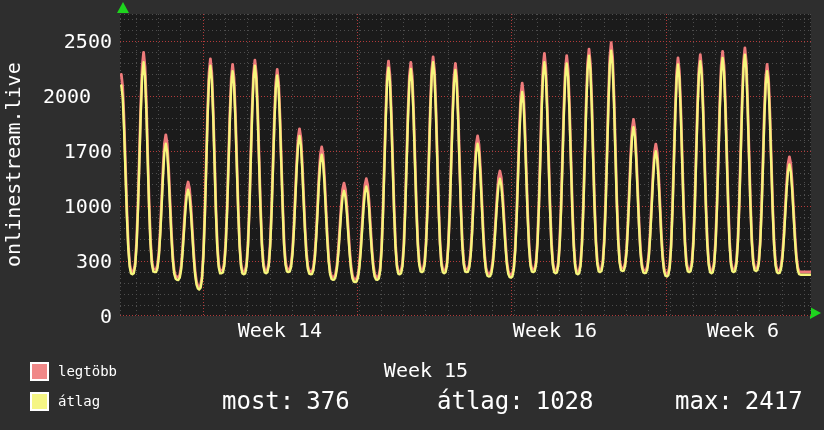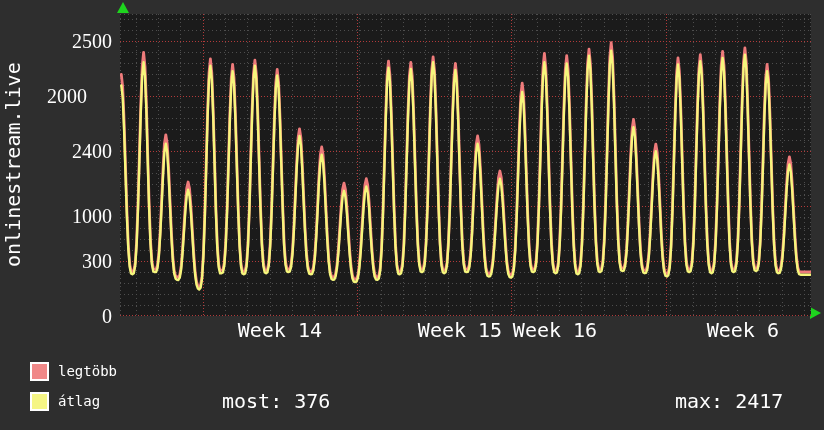--- a/index.html
+++ b/index.html
@@ -14,32 +14,32 @@
   }
   .plot svg{position:absolute;left:0;top:0;}
   .vtitle{
     position:absolute;left:1px;top:14px;width:24px;height:302px;
     display:flex;align-items:center;justify-content:center;
     writing-mode:vertical-rl;transform:rotate(180deg);
     font-size:20px;white-space:nowrap;
   }
   .ylabel{
     position:absolute;left:22px;width:90px;text-align:right;
-    font-size:20px;line-height:20px;font-family:Liberation Serif, serif;
+    font-size:20px;line-height:20px;
   }
   .xlabel{
     position:absolute;top:320px;font-size:20px;line-height:20px;
     transform:translateX(-50%);white-space:pre;
   }
   .legend-swatch{
     position:absolute;left:30px;width:19px;height:19px;
     border:2px solid #ffffff;box-sizing:border-box;
   }
   .legend-label{position:absolute;left:58px;font-size:14px;line-height:21px;white-space:pre;}
-  .stat{position:absolute;top:391px;font-size:20px;line-height:21px;white-space:pre;text-align:right;}
+  .stat{position:absolute;top:391px;font-size:24px;line-height:21px;white-space:pre;text-align:right;}
   .stat .sep{display:inline-block;width:12px;}
   .arrow-up{
     position:absolute;left:117px;top:2px;width:0;height:0;
     border-left:6px solid transparent;border-right:6px solid transparent;
     border-bottom:11px solid #1ed41e;
   }
   .arrow-right{
     position:absolute;left:810px;top:307px;width:0;height:0;
     border-top:6px solid transparent;border-bottom:6px solid transparent;
     border-left:11px solid #1ed41e;
@@ -127,34 +127,35 @@
           <line x1="546.5" y1="0" x2="546.5" y2="302" stroke="#b23a3a" stroke-width="1" stroke-dasharray="1 2"></line>
         </g>
         <polyline points="1.3,60.4 2.7,73.0 4.1,106.9 5.5,152.3 6.9,196.9 8.3,230.8 9.7,250.0 11.0,256.8 12.4,257.5 13.8,256.5 15.2,248.9 16.6,227.5 18.0,189.7 19.4,140.2 20.8,89.9 22.2,52.4 23.6,38.4 25.0,52.3 26.4,89.8 27.7,139.8 29.1,189.0 30.5,226.3 31.9,247.3 33.3,254.6 34.7,255.3 36.1,255.3 37.5,251.1 38.9,238.3 40.3,215.3 41.7,184.6 43.1,153.2 44.4,129.6 45.8,120.8 47.2,129.7 48.6,153.7 50.0,186.0 51.4,217.9 52.8,242.5 54.2,256.7 55.6,262.0 57.0,263.0 58.4,263.3 59.8,260.6 61.2,251.7 62.5,235.5 63.9,213.7 65.3,191.3 66.7,174.4 68.1,168.0 69.5,174.4 70.9,191.9 72.3,215.5 73.7,238.9 75.1,257.1 76.5,267.7 77.9,271.9 79.2,272.9 80.6,271.0 82.0,262.2 83.4,239.3 84.8,199.9 86.2,148.8 87.6,97.3 89.0,59.1 90.4,45.0 91.8,59.0 93.2,96.4 94.6,146.0 95.9,194.2 97.3,230.4 98.7,250.3 100.1,256.6 101.5,256.4 102.9,255.7 104.3,248.7 105.7,228.7 107.1,193.2 108.5,146.6 109.9,99.2 111.3,63.7 112.6,50.5 114.0,63.7 115.4,99.3 116.8,146.8 118.2,193.6 119.6,229.3 121.0,249.5 122.4,256.7 123.8,257.5 125.2,256.6 126.6,249.3 128.0,228.7 129.4,192.3 130.7,144.5 132.1,95.9 133.5,59.6 134.9,46.1 136.3,59.6 137.7,95.9 139.1,144.3 140.5,191.9 141.9,228.1 143.3,248.5 144.7,255.7 146.1,256.4 147.4,255.6 148.8,248.6 150.2,229.0 151.6,194.4 153.0,149.0 154.4,102.8 155.8,68.3 157.2,55.5 158.6,68.2 160.0,102.7 161.4,148.8 162.8,194.0 164.1,228.4 165.5,247.8 166.9,254.6 168.3,255.3 169.7,254.9 171.1,250.2 172.5,236.6 173.9,212.4 175.3,180.6 176.7,148.1 178.1,123.8 179.5,114.8 180.9,123.8 182.2,148.3 183.6,181.0 185.0,213.2 186.4,237.8 187.8,251.8 189.2,256.8 190.6,257.5 192.0,257.4 193.4,253.4 194.8,241.5 196.2,220.1 197.6,191.8 198.9,162.8 200.3,141.0 201.7,132.9 203.1,141.0 204.5,163.1 205.9,192.7 207.3,222.0 208.7,244.5 210.1,257.4 211.5,262.2 212.9,263.0 214.3,262.8 215.6,259.7 217.0,250.6 218.4,234.5 219.8,213.2 221.2,191.5 222.6,175.2 224.0,169.1 225.4,175.2 226.8,191.6 228.2,213.6 229.6,235.3 231.0,251.8 232.4,261.3 233.7,264.7 235.1,265.2 236.5,264.7 237.9,261.1 239.3,251.2 240.7,233.9 242.1,211.2 243.5,188.2 244.9,171.1 246.3,164.7 247.7,171.1 249.1,188.1 250.4,210.9 251.8,233.1 253.2,250.0 254.6,259.5 256.0,262.8 257.4,263.0 258.8,261.8 260.2,254.1 261.6,232.9 263.0,195.6 264.4,147.0 265.8,97.7 267.1,60.8 268.5,47.2 269.9,60.8 271.3,97.3 272.7,146.0 274.1,193.7 275.5,229.9 276.9,250.2 278.3,257.1 279.7,257.5 281.1,256.6 282.5,249.3 283.9,228.8 285.2,192.8 286.6,145.5 288.0,97.5 289.4,61.6 290.8,48.3 292.2,61.6 293.6,97.4 295.0,145.1 296.4,192.0 297.8,227.6 299.2,247.7 300.6,254.7 301.9,255.3 303.3,254.6 304.7,247.3 306.1,226.7 307.5,190.1 308.9,142.0 310.3,93.1 311.7,56.4 313.1,42.8 314.5,56.4 315.9,93.1 317.3,142.2 318.6,190.5 320.0,227.3 321.4,248.1 322.8,255.5 324.2,256.4 325.6,255.6 327.0,248.4 328.4,228.2 329.8,192.5 331.2,145.7 332.6,98.2 334.0,62.6 335.4,49.4 336.7,62.6 338.1,98.1 339.5,145.5 340.9,192.1 342.3,227.6 343.7,247.6 345.1,254.6 346.5,255.3 347.9,255.1 349.3,250.8 350.7,238.0 352.1,215.0 353.4,184.7 354.8,153.8 356.2,130.5 357.6,121.9 359.0,130.6 360.4,154.0 361.8,185.5 363.2,216.5 364.6,240.3 366.0,253.9 367.4,258.9 368.8,259.7 370.1,259.4 371.5,255.9 372.9,246.0 374.3,228.3 375.7,205.1 377.1,181.4 378.5,163.6 379.9,157.0 381.3,163.6 382.7,181.4 384.1,205.2 385.5,228.7 386.8,246.6 388.2,256.7 389.6,260.3 391.0,260.8 392.4,259.7 393.8,252.8 395.2,234.0 396.6,200.9 398.0,157.7 399.4,113.9 400.8,81.3 402.2,69.2 403.6,81.2 404.9,113.6 406.3,156.7 407.7,199.0 409.1,231.0 410.5,248.9 411.9,255.0 413.3,255.3 414.7,254.6 416.1,247.2 417.5,226.3 418.9,189.1 420.3,140.3 421.6,90.6 423.0,53.3 424.4,39.5 425.8,53.3 427.2,90.6 428.6,140.5 430.0,189.5 431.4,226.8 432.8,248.0 434.2,255.5 435.6,256.4 437.0,255.7 438.3,248.4 439.7,227.5 441.1,190.5 442.5,142.0 443.9,92.5 445.3,55.5 446.7,41.7 448.1,55.5 449.5,92.6 450.9,142.1 452.3,190.9 453.7,228.1 455.1,249.2 456.4,256.6 457.8,257.5 459.2,256.5 460.6,248.8 462.0,227.0 463.4,188.7 464.8,138.5 466.2,87.4 467.6,49.3 469.0,35.1 470.4,49.3 471.8,87.3 473.1,138.1 474.5,187.9 475.9,225.8 477.3,247.2 478.7,254.6 480.1,255.3 481.5,254.4 482.9,246.5 484.3,224.4 485.7,185.3 487.1,134.1 488.5,82.0 489.8,43.0 491.2,28.6 492.6,43.0 494.0,81.9 495.4,133.9 496.8,185.0 498.2,223.8 499.6,245.7 501.0,253.4 502.4,254.2 503.8,253.8 505.2,248.8 506.6,234.4 507.9,208.8 509.3,175.1 510.7,140.7 512.1,115.0 513.5,105.4 514.9,115.0 516.3,140.9 517.7,175.5 519.1,209.6 520.5,235.6 521.9,250.4 523.3,255.7 524.6,256.4 526.0,256.1 527.4,252.0 528.8,239.8 530.2,218.1 531.6,189.5 533.0,160.2 534.4,138.3 535.8,130.1 537.2,138.3 538.6,160.4 540.0,190.1 541.3,219.3 542.7,241.6 544.1,254.4 545.5,259.0 546.9,259.7 548.3,258.6 549.7,251.0 551.1,229.8 552.5,192.5 553.9,143.9 555.3,94.5 556.7,57.6 558.0,43.9 559.4,57.5 560.8,94.2 562.2,143.1 563.6,191.0 565.0,227.4 566.4,247.8 567.8,254.8 569.2,255.3 570.6,254.6 572.0,247.3 573.4,226.4 574.8,189.4 576.1,140.9 577.5,91.4 578.9,54.4 580.3,40.6 581.7,54.4 583.1,91.5 584.5,141.0 585.9,189.8 587.3,227.0 588.7,248.1 590.1,255.5 591.5,256.4 592.8,255.5 594.2,247.9 595.6,226.5 597.0,188.8 598.4,139.3 599.8,88.9 601.2,51.3 602.6,37.3 604.0,51.3 605.4,88.9 606.8,139.1 608.2,188.4 609.5,226.0 610.9,247.1 612.3,254.6 613.7,255.3 615.1,254.4 616.5,246.8 617.9,225.2 619.3,187.0 620.7,137.0 622.1,86.2 623.5,48.1 624.9,34.0 626.3,48.1 627.6,86.1 629.0,136.8 630.4,186.6 631.8,224.6 633.2,246.0 634.6,253.4 636.0,254.2 637.4,253.6 638.8,246.7 640.2,227.0 641.6,191.9 643.0,145.8 644.3,98.8 645.7,63.6 647.1,50.5 648.5,63.6 649.9,98.9 651.3,146.2 652.7,192.7 654.1,228.2 655.5,248.3 656.9,255.5 658.3,256.4 659.7,256.1 661.0,252.3 662.4,241.3 663.8,221.7 665.2,196.0 666.6,169.7 668.0,150.1 669.4,142.8 670.8,150.1 672.2,169.8 673.6,196.2 675.0,222.2 676.4,242.1 677.8,253.4 679.1,257.4 680.5,258.0 690.5,258.0" fill="none" stroke="#ee7b7b" stroke-width="2.8" stroke-linejoin="round" stroke-linecap="round"></polyline>
         <polyline points="1.3,71.4 2.7,83.4 4.1,116.0 5.5,159.4 6.9,202.1 8.3,234.7 9.7,253.1 11.0,259.5 12.4,260.3 13.8,259.3 15.2,251.9 16.6,231.2 18.0,194.7 19.4,146.8 20.8,98.1 22.2,61.8 23.6,48.3 25.0,61.8 26.4,98.0 27.7,146.4 29.1,193.9 30.5,230.0 31.9,250.3 33.3,257.4 34.7,258.1 36.1,258.1 37.5,254.1 38.9,241.9 40.3,219.9 41.7,190.6 43.1,160.6 44.4,138.0 45.8,129.6 47.2,138.1 48.6,161.0 50.0,191.9 51.4,222.5 52.8,246.1 54.2,259.6 55.6,264.8 57.0,265.8 58.4,266.0 59.8,263.5 61.2,255.2 62.5,239.8 63.9,219.1 65.3,197.8 66.7,181.7 68.1,175.7 69.5,181.8 70.9,198.4 72.3,220.8 73.7,243.2 75.1,260.5 76.5,270.6 77.9,274.6 79.2,275.6 80.6,273.8 82.0,265.1 83.4,242.6 84.8,203.8 86.2,153.6 87.6,103.0 89.0,65.5 90.4,51.6 91.8,65.3 93.2,102.1 94.6,150.8 95.9,198.1 97.3,233.7 98.7,253.2 100.1,259.4 101.5,259.2 102.9,258.5 104.3,251.6 105.7,232.0 107.1,197.2 108.5,151.4 109.9,104.9 111.3,70.0 112.6,57.1 114.0,70.0 115.4,105.0 116.8,151.6 118.2,197.5 119.6,232.6 121.0,252.4 122.4,259.4 123.8,260.3 125.2,259.4 126.6,252.2 128.0,231.8 129.4,195.9 130.7,148.7 132.1,100.8 133.5,64.9 134.9,51.6 136.3,64.9 137.7,100.7 139.1,148.5 140.5,195.5 141.9,231.2 143.3,251.4 144.7,258.4 146.1,259.2 147.4,258.3 148.8,251.5 150.2,232.2 151.6,198.1 153.0,153.5 154.4,108.1 155.8,74.1 157.2,61.5 158.6,74.1 160.0,108.0 161.4,153.3 162.8,197.8 164.1,231.6 165.5,250.7 166.9,257.4 168.3,258.1 169.7,257.7 171.1,253.1 172.5,240.0 173.9,216.5 175.3,185.7 176.7,154.2 178.1,130.7 179.5,121.9 180.9,130.7 182.2,154.4 183.6,186.1 185.0,217.3 186.4,241.2 187.8,254.7 189.2,259.6 190.6,260.3 192.0,260.1 193.4,256.4 194.8,244.9 196.2,224.4 197.6,197.2 198.9,169.3 200.3,148.4 201.7,140.6 203.1,148.4 204.5,169.6 205.9,198.1 207.3,226.3 208.7,247.9 210.1,260.3 211.5,264.9 212.9,265.8 214.3,265.6 215.6,262.6 217.0,254.1 218.4,238.8 219.8,218.6 221.2,198.0 222.6,182.5 224.0,176.8 225.4,182.6 226.8,198.1 228.2,219.0 229.6,239.5 231.0,255.2 232.4,264.2 233.7,267.5 235.1,268.0 236.5,267.5 237.9,264.0 239.3,254.6 240.7,238.2 242.1,216.6 243.5,194.8 244.9,178.5 246.3,172.4 247.7,178.4 249.1,194.6 250.4,216.2 251.8,237.4 253.2,253.5 254.6,262.5 256.0,265.5 257.4,265.8 258.8,264.6 260.2,257.0 261.6,236.1 263.0,199.6 264.4,151.8 265.8,103.3 267.1,67.2 268.5,53.8 269.9,67.1 271.3,103.0 272.7,150.8 274.1,197.7 275.5,233.2 276.9,253.0 278.3,259.8 279.7,260.3 281.1,259.3 282.5,252.2 283.9,232.1 285.2,196.7 286.6,150.3 288.0,103.2 289.4,68.0 290.8,54.9 292.2,67.9 293.6,103.1 295.0,149.9 296.4,195.9 297.8,230.9 299.2,250.6 300.6,257.4 301.9,258.1 303.3,257.3 304.7,250.2 306.1,229.8 307.5,193.7 308.9,146.2 310.3,97.9 311.7,61.7 313.1,48.3 314.5,61.7 315.9,98.0 317.3,146.4 318.6,194.1 320.0,230.4 321.4,251.0 322.8,258.3 324.2,259.2 325.6,258.3 327.0,251.3 328.4,231.5 329.8,196.4 331.2,150.5 332.6,103.9 334.0,68.9 335.4,56.0 336.7,68.9 338.1,103.8 339.5,150.3 340.9,196.1 342.3,230.9 343.7,250.5 345.1,257.4 346.5,258.1 347.9,257.9 349.3,253.7 350.7,241.4 352.1,219.3 353.4,190.1 354.8,160.3 356.2,137.9 357.6,129.6 359.0,137.9 360.4,160.6 361.8,190.9 363.2,220.8 364.6,243.7 366.0,256.9 367.4,261.7 368.8,262.5 370.1,262.2 371.5,258.9 372.9,249.4 374.3,232.6 375.7,210.4 377.1,187.9 378.5,171.0 379.9,164.7 381.3,171.0 382.7,188.0 384.1,210.6 385.5,233.0 386.8,250.0 388.2,259.7 389.6,263.1 391.0,263.6 392.4,262.5 393.8,255.8 395.2,237.5 396.6,205.5 398.0,163.7 399.4,121.3 400.8,89.7 402.2,78.0 403.6,89.6 404.9,121.0 406.3,162.7 407.7,203.6 409.1,234.5 410.5,251.9 411.9,257.7 413.3,258.1 414.7,257.3 416.1,250.2 417.5,229.8 418.9,193.7 420.3,146.2 421.6,97.9 423.0,61.7 424.4,48.3 425.8,61.7 427.2,98.0 428.6,146.4 430.0,194.1 431.4,230.4 432.8,251.0 434.2,258.3 435.6,259.2 437.0,258.4 438.3,251.3 439.7,230.9 441.1,194.8 442.5,147.3 443.9,99.0 445.3,62.8 446.7,49.4 448.1,62.8 449.5,99.1 450.9,147.5 452.3,195.2 453.7,231.5 455.1,252.1 456.4,259.4 457.8,260.3 459.2,259.3 460.6,251.7 462.0,230.3 463.4,192.6 464.8,143.3 466.2,93.1 467.6,55.6 469.0,41.7 470.4,55.6 471.8,93.0 473.1,142.9 474.5,191.9 475.9,229.1 477.3,250.1 478.7,257.4 480.1,258.1 481.5,257.1 482.9,249.5 484.3,227.9 485.7,189.7 487.1,139.6 488.5,88.7 489.8,50.7 491.2,36.6 492.6,50.7 494.0,88.7 495.4,139.5 496.8,189.3 498.2,227.3 499.6,248.7 501.0,256.2 502.4,257.0 503.8,256.6 505.2,251.7 506.6,237.8 507.9,213.1 509.3,180.5 510.7,147.3 512.1,122.4 513.5,113.1 514.9,122.4 516.3,147.4 517.7,180.9 519.1,213.8 520.5,239.0 521.9,253.3 523.3,258.5 524.6,259.2 526.0,258.9 527.4,254.9 528.8,243.2 530.2,222.2 531.6,194.6 533.0,166.3 534.4,145.1 535.8,137.3 537.2,145.2 538.6,166.5 540.0,195.1 541.3,223.4 542.7,245.0 544.1,257.3 545.5,261.8 546.9,262.5 548.3,261.4 549.7,253.8 551.1,233.0 552.5,196.5 553.9,148.7 555.3,100.1 556.7,63.9 558.0,50.5 559.4,63.9 560.8,99.9 562.2,147.9 563.6,194.9 565.0,230.6 566.4,250.7 567.8,257.5 569.2,258.1 570.6,257.3 572.0,250.2 573.4,229.7 574.8,193.4 576.1,145.7 577.5,97.1 578.9,60.7 580.3,47.2 581.7,60.7 583.1,97.1 584.5,145.8 585.9,193.7 587.3,230.3 588.7,251.0 590.1,258.3 591.5,259.2 592.8,258.3 594.2,250.8 595.6,229.8 597.0,192.7 598.4,144.1 599.8,94.6 601.2,57.6 602.6,43.9 604.0,57.6 605.4,94.6 606.8,143.9 608.2,192.4 609.5,229.2 610.9,250.0 612.3,257.3 613.7,258.1 615.1,257.2 616.5,249.6 617.9,228.4 619.3,191.0 620.7,141.8 622.1,91.9 623.5,54.5 624.9,40.6 626.3,54.5 627.6,91.8 629.0,141.6 630.4,190.6 631.8,227.8 633.2,248.9 634.6,256.2 636.0,257.0 637.4,256.3 638.8,249.6 640.2,230.2 641.6,195.8 643.0,150.6 644.3,104.5 645.7,69.9 647.1,57.1 648.5,69.9 649.9,104.6 651.3,151.0 652.7,196.6 654.1,231.4 655.5,251.2 656.9,258.3 658.3,259.2 659.7,258.8 661.0,255.2 662.4,244.7 663.8,226.0 665.2,201.3 666.6,176.2 668.0,157.4 669.4,150.5 670.8,157.4 672.2,176.3 673.6,201.6 675.0,226.5 676.4,245.5 677.8,256.3 679.1,260.2 680.5,260.7 690.5,260.7" fill="none" stroke="#f6f67c" stroke-width="2.4" stroke-linejoin="round" stroke-linecap="round"></polyline>
       </svg>
   </div>
 
   <div id="ylabels">
       <div class="ylabel" style="top: 306px;">0</div>
       <div class="ylabel" style="top: 251.091px;">300</div>
-      <div class="ylabel" style="top: 196.182px; margin-top: 10px;">1000</div>
-      <div class="ylabel" style="top: 141.273px;">2400</div>
+      <div class="ylabel" style="top: 196.182px;">1000</div>
+      <div class="ylabel" style="top: 141.273px;">1700</div>
       <div class="ylabel" style="top: 86.3636px; text-align: center;">2000</div>
       <div class="ylabel" style="top: 31.4545px;">2500</div>
     </div>
   <div id="xlabels">
       <div class="xlabel" style="left: 279.865px;">Week 14</div>
-      <div class="xlabel" style="left: 460px;">Week 15</div>
+      <div class="xlabel" style="left: 426px; margin-top: 40px;">Week 15</div>
       <div class="xlabel" style="left: 555px;">Week 16</div>
       <div class="xlabel" style="left: 742.855px;">Week 6</div>
     </div>
 
   <div class="legend-swatch" style="top: 362px; background: rgb(240, 136, 136);"></div>
   <div class="legend-label" style="top:361px">legtöbb</div>
 
   <div class="legend-swatch" style="top: 392px; background: rgb(245, 245, 132);"></div>
   <div class="legend-label" style="top:391px">átlag</div>
 
   <div class="stat" style="left:222px"><span>most:</span><span class="sep"></span><span>376</span></div>
+  <div class="stat" style="left:437px"><span>átlag:</span><span class="sep"></span><span>1028</span></div>
   <div class="stat" style="left:675px"><span>max:</span><span class="sep"></span><span>2417</span></div>
 
 </div>
 
 </body></html>

